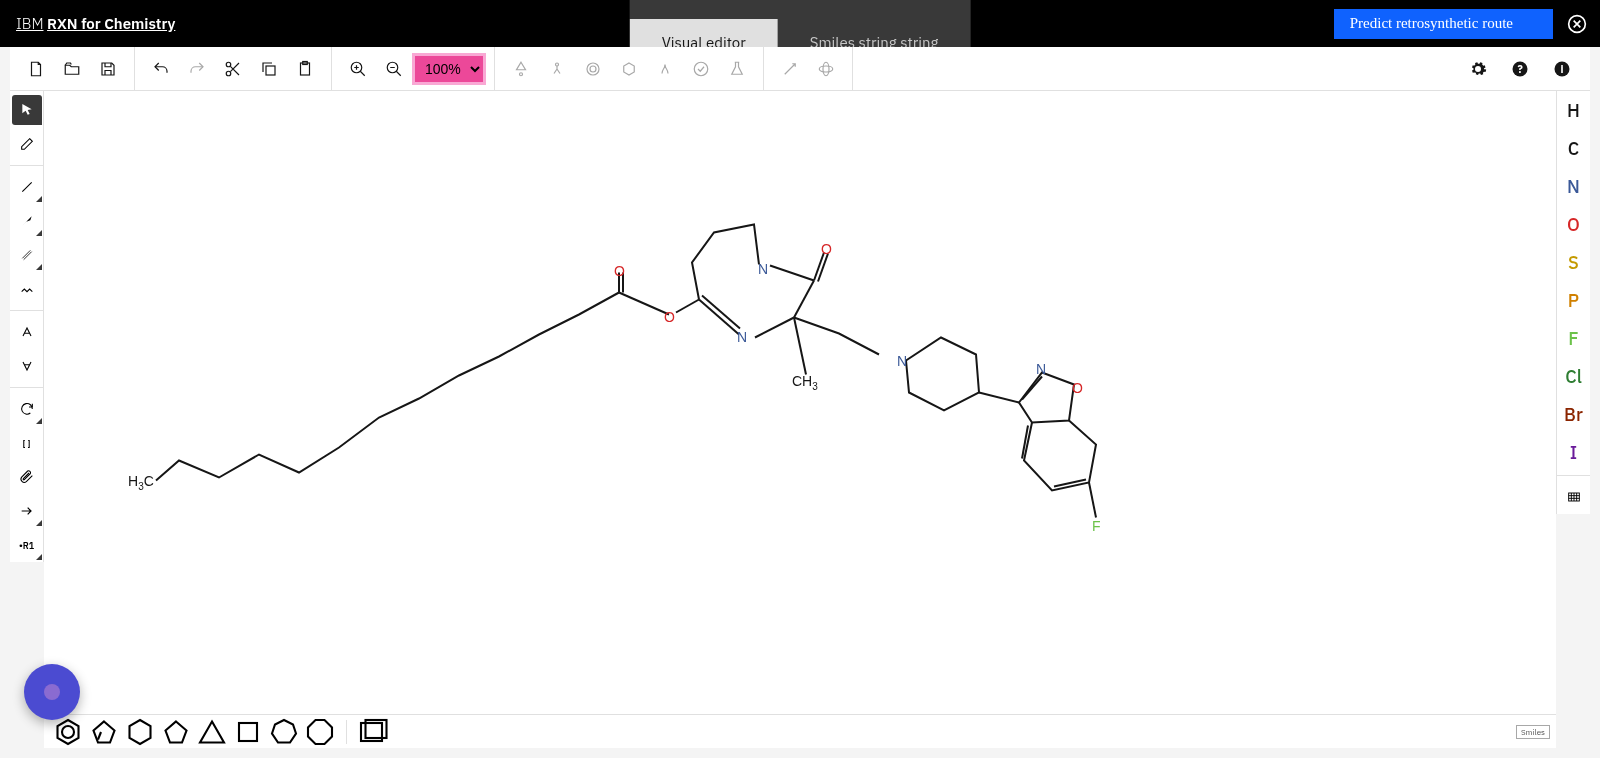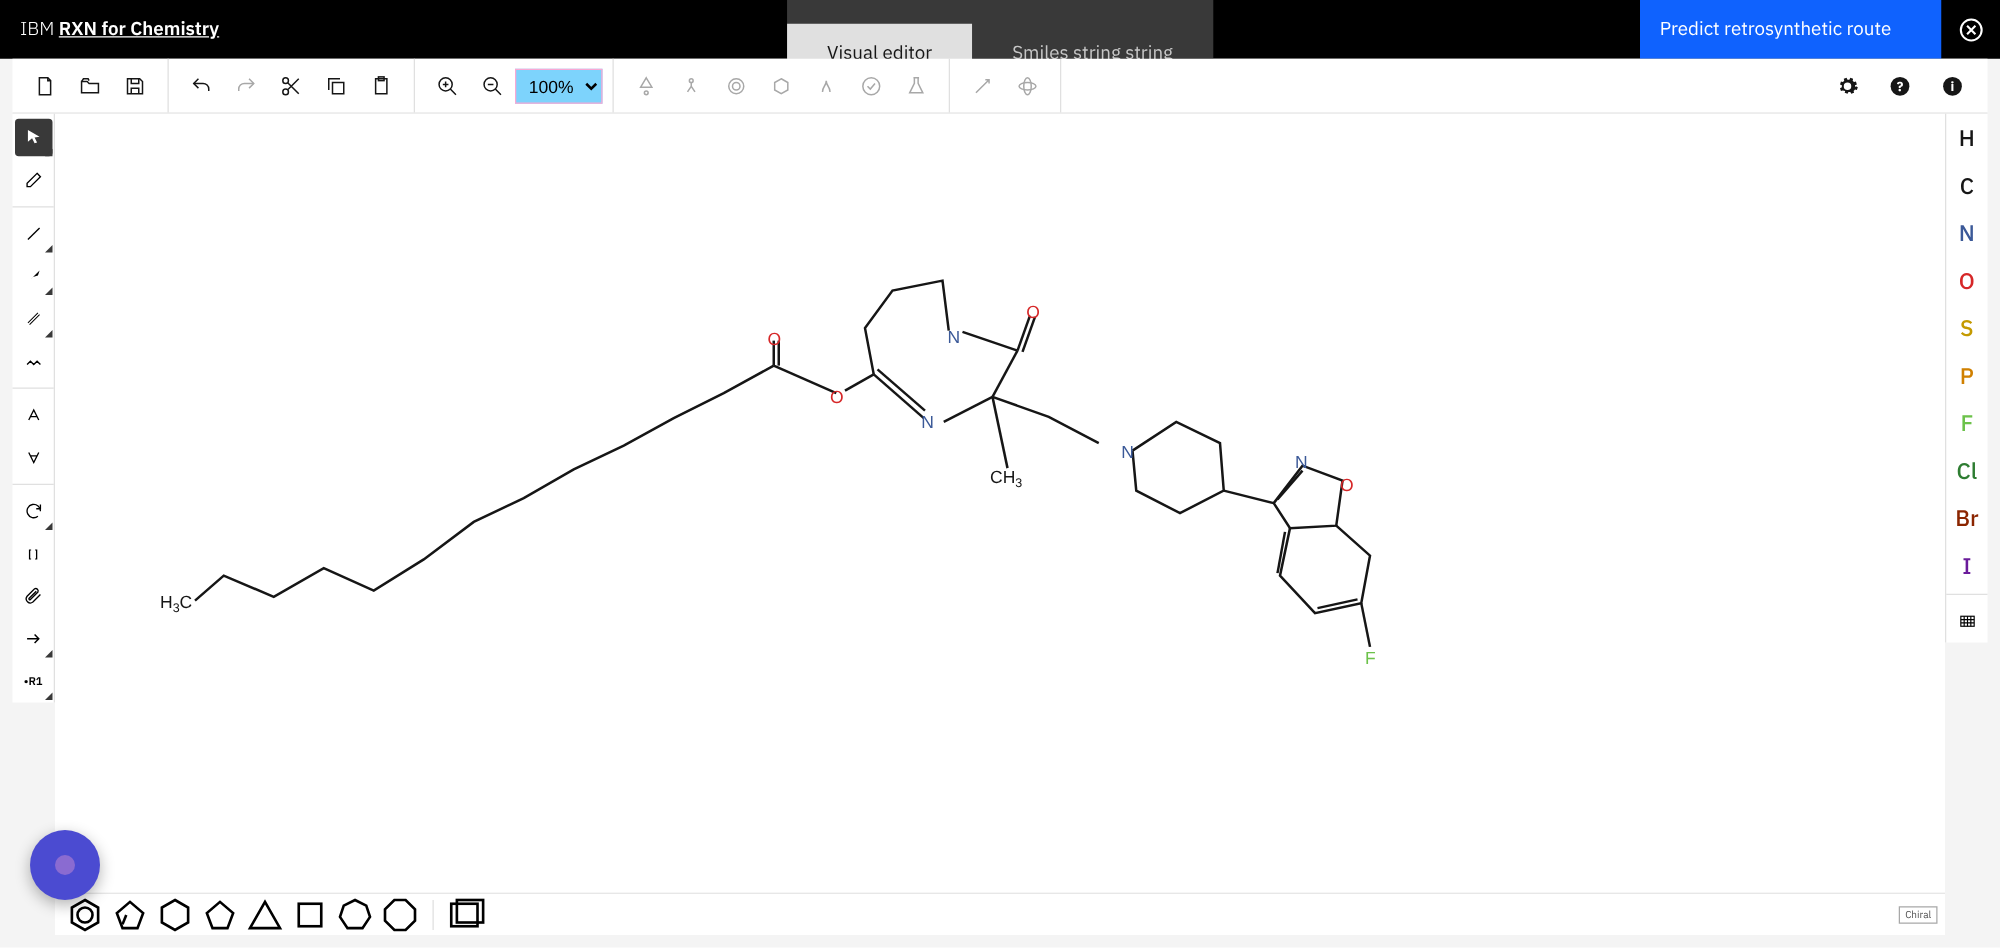--- a/index.html
+++ b/index.html
@@ -1,36 +1,36 @@
 <!DOCTYPE html>
 <html><head>
 <meta charset="utf-8">
 <style>
 * { box-sizing: border-box; margin: 0; padding: 0; }
 body { font-family: "IBM Plex Sans", Arial, sans-serif; font-size: 14px; background: #f4f4f4; overflow: hidden; width: 1600px; height: 758px; }
 
 
 .header { position: absolute; top:0; left:0; right:0; height:47px; background:#000; color:#fff; display:flex; align-items:center; }
 .brand { padding-left:16px; font-size:15px; }
-.brand .light { font-weight:300; }
+.brand .light { font-weight:300;text-decoration:underline; }
 .brand .bold { font-weight:600;text-decoration:underline; }
 .tab-switch { position:absolute; left:50%; transform:translateX(-50%); display:flex; background:#393939; border-radius:2px; overflow:hidden; }
 .tab-switch .tab { padding:14px 32px; font-size:15px; cursor:pointer; color:#c6c6c6;margin-top:38px; }
 .tab-switch .tab.active { background:#e0e0e0; color:#161616; }
-.predict-btn { margin-left:auto; background:#0f62fe; color:#fff; height:47px; display:flex; align-items:center; padding:0 40px 0 16px; font-size:15px; cursor:pointer; }
+.predict-btn { margin-left:auto; background:#0f62fe; color:#fff; height:30px; display:flex; align-items:center; padding:0 40px 0 16px; font-size:15px; cursor:pointer;font-family:Liberation Serif, serif; }
 .close-btn { width:47px; height:47px; display:flex; align-items:center; justify-content:center; cursor:pointer; }
 .close-btn svg { fill:#fff; }
 
 
 .toolbar { position:absolute; top:47px; left:10px; right:10px; height:44px; background:#fff; border-bottom:1px solid #e0e0e0; display:flex; align-items:center; }
 .tool-group { display:flex; align-items:center; height:100%; border-right:1px solid #e0e0e0; padding:0 8px; }
 .tool-btn { width:36px; height:36px; display:flex; align-items:center; justify-content:center; cursor:pointer; color:#161616; }
 .tool-btn.disabled { color:#a8a8a8; }
 .tool-btn svg { width:18px; height:18px; }
-.zoom-select { border:1px solid #f9a8d4; padding:4px 6px; font-size:14px; background:#7dd3fc; }
+.zoom-select { border:3px solid #f9a8d4; padding:4px 6px; font-size:14px; background:#ec4899; }
 .toolbar-right { margin-left:auto; display:flex; align-items:center; padding-right:10px; gap:6px; }
 
 
 .left-rail { position:absolute; top:91px; left:10px; width:34px; background:#fff; border-right:1px solid #e0e0e0; display:flex; flex-direction:column; align-items:center; padding-top:2px; }
 .rail-btn { width:30px; height:30px; display:flex; align-items:center; justify-content:center; cursor:pointer; position:relative; margin:2px 0; }
 .rail-btn svg { width:16px; height:16px; }
 .rail-btn.selected { background:#393939; color:#fff; border-radius:3px; }
 .rail-btn .tri { position:absolute; bottom:0; right:0; width:0; height:0; border-left:6px solid transparent; border-bottom:6px solid #393939; }
 .rail-sep { width:100%; height:1px; background:#e0e0e0; margin:4px 0; }
 .rail-text { font-size:9px; font-weight:600; }
@@ -362,21 +362,21 @@
         <polygon points="9,4 15,4 20,9 20,15 15,20 9,20 4,15 4,9"></polygon>
       </svg>
     </div>
   <div style="width:1px;height:24px;background:#e0e0e0;margin:0 8px;"></div>
   <div class="ring-btn">
       <svg viewBox="0 0 24 24" fill="none" stroke="currentColor" stroke-width="1.4">
         <rect x="4" y="6" width="14" height="12"></rect>
         <rect x="7" y="4" width="14" height="12"></rect>
       </svg>
     </div>
-  <div class="chiral-tag">Chiral</div>
+  <div class="chiral-tag">Smiles</div>
 </div>
 
 <div class="canvas">
   <svg width="100%" height="100%" viewBox="0 0 1512 620">
     <g stroke="#161616" stroke-width="2" fill="none">
 
       <path d="M112 388 L135 368 L175 385 L215 362 L255 380 L295 355 L335 325 L375 306 L415 283 L455 264 L495 242 L535 222 L575 200"></path>
 
       <path d="M575 200 L575 180"></path>
       <path d="M579 200 L579 180"></path>

